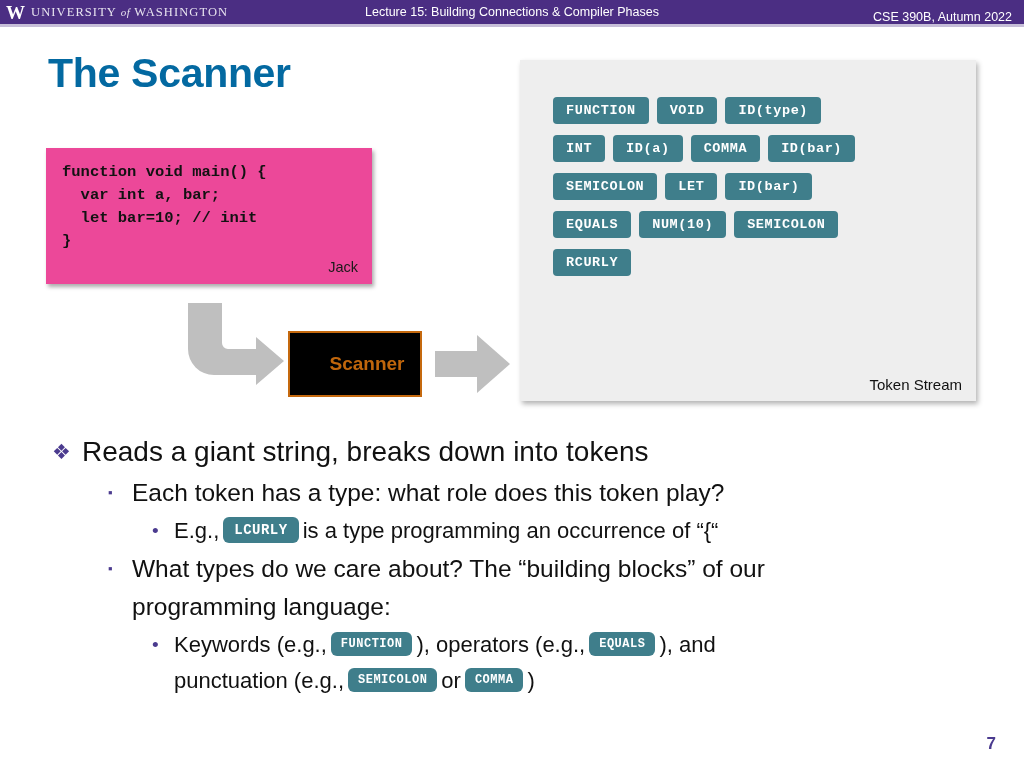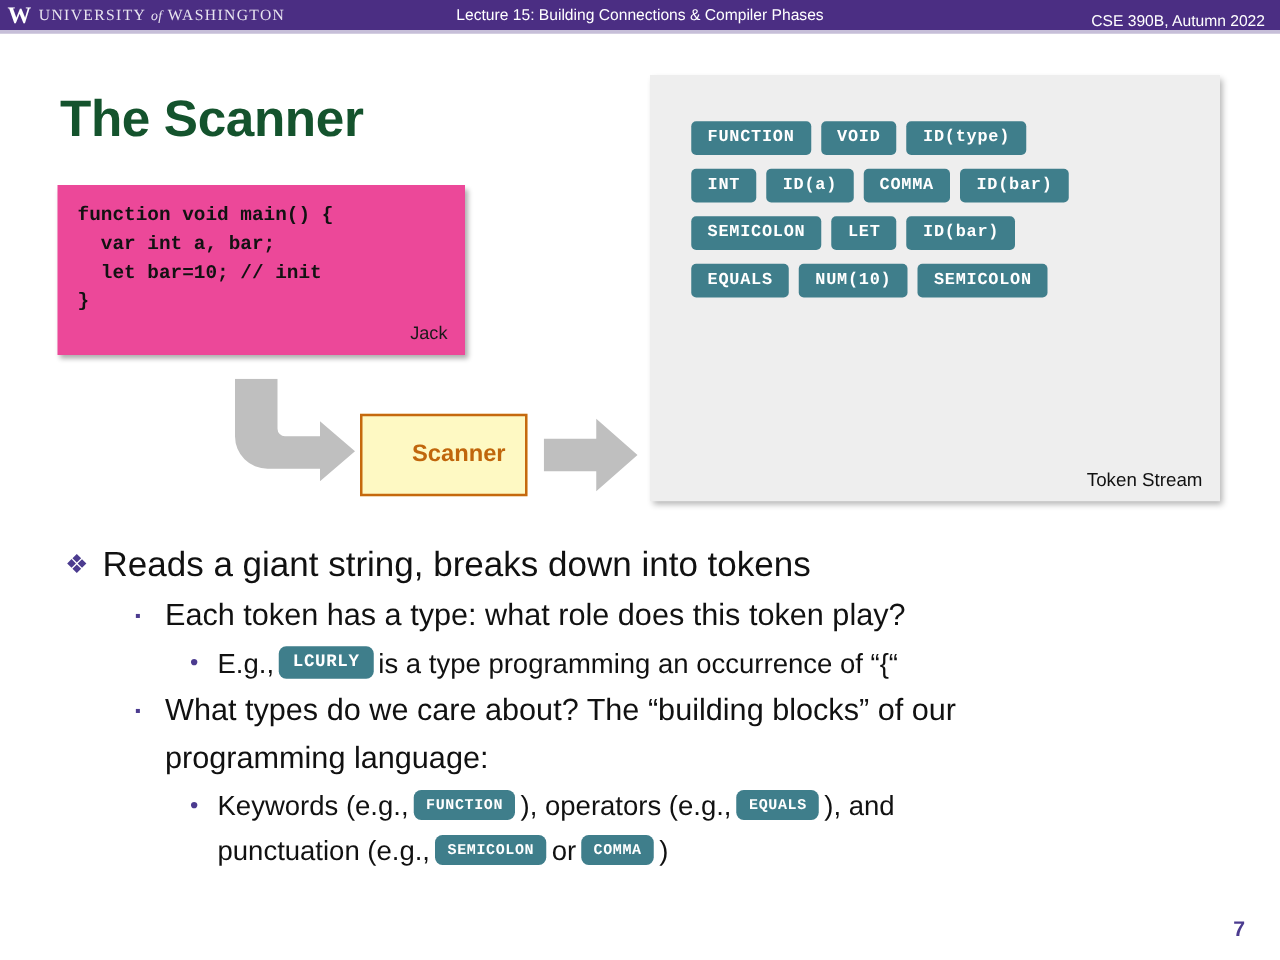--- a/index.html
+++ b/index.html
@@ -82,24 +82,24 @@
   }
   .header-right span {
     color: #ffffff;
     font-size: 12.5px;
     white-space: nowrap;
   }
 
   
   .slide-title {
     position: absolute;
-    left: 48px; top: 72px;
+    left: 48px; top: 50px;
     font-size: 41px;
     font-weight: bold;
-    color: #14532d;
+    color: #0369a1;
     letter-spacing: -0.3px;
   }
 
   
   .code-card {
     position: absolute;
     left: 46px; top: 148px;
     width: 326px;
     height: 136px;
     background: #ec4899;
@@ -171,21 +171,21 @@
   }
   .flow-arrow-right {
     position: absolute;
     left: 435px; top: 333px;
   }
   .scanner-box {
     position: absolute;
     left: 288px; top: 331px;
     width: 134px;
     height: 66px;
-    background: #fef9c3;
+    background: #000000;
     border: 2px solid #c5690e;
     display: flex;
     align-items: center;
     justify-content: center;
     padding-left: 24px;
   }
   .scanner-box span {
     color: #c0660c;
     font-size: 19px;
     font-weight: bold;
@@ -322,20 +322,23 @@
       <div class="token-row">
         <span class="chip">SEMICOLON</span>
         <span class="chip">LET</span>
         <span class="chip">ID(bar)</span>
       </div>
       <div class="token-row">
         <span class="chip">EQUALS</span>
         <span class="chip">NUM(10)</span>
         <span class="chip">SEMICOLON</span>
       </div>
+      <div class="token-row">
+        <span class="chip">RCURLY</span>
+      </div>
     </div>
   <div class="token-caption">Token Stream</div>
 </div>
 
 <div class="flow-elbow">
   <svg width="100" height="82" viewBox="0 0 100 82">
     <path d="M 2 0 L 2 46 A 26 26 0 0 0 28 72 L 70 72 L 70 82 L 98 58 L 70 34 L 70 46 L 42 46 A 6 6 0 0 1 36 40 L 36 0 Z" fill="#bfbfbf"></path>
   </svg>
 </div>
 

